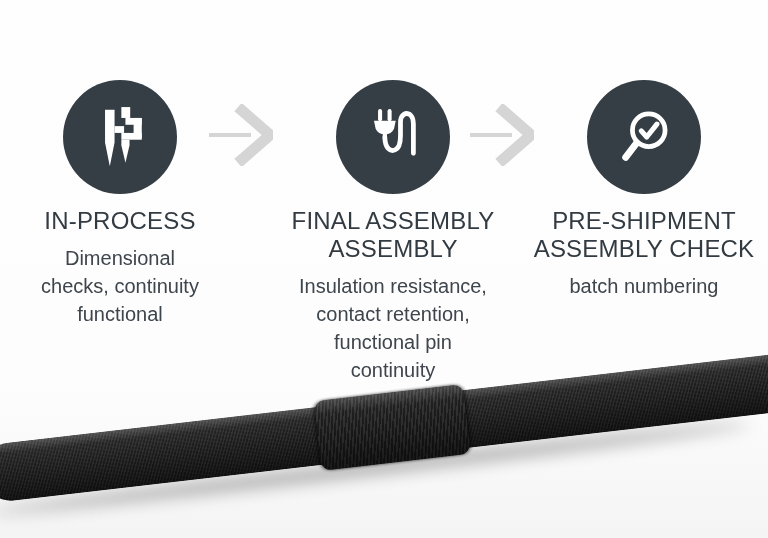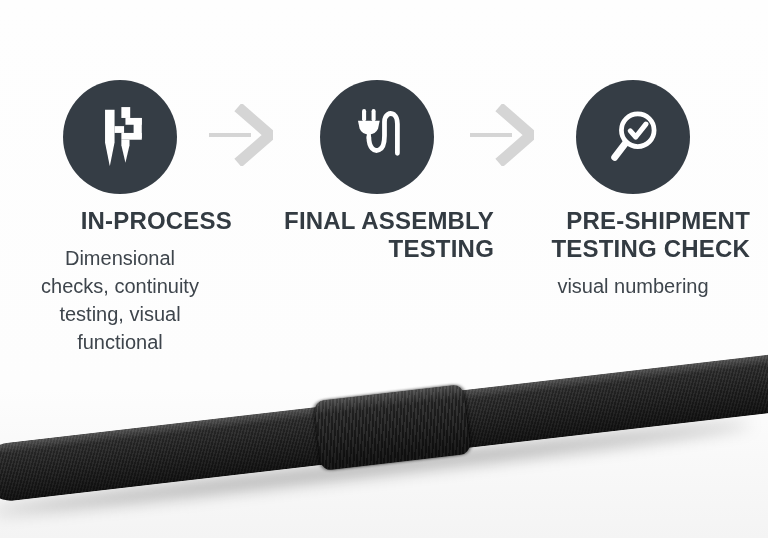--- a/index.html
+++ b/index.html
@@ -21,40 +21,39 @@
     position: relative;
     width: 768px;
     height: 538px;
     overflow: hidden;
     background: linear-gradient(180deg, var(--bg-top) 0%, #fdfdfd 72%, var(--bg-bottom) 100%);
   }
 
   
   .step { position: absolute; top: 80px; text-align: center; }
   .step.s1 { left: 8px;   width: 224px; }
-  .step.s2 { left: 260px; width: 234px; }
-  .step.s3 { left: 516px; width: 234px; }
+  .step.s2 { left: 276px; width: 234px; }
+  .step.s3 { left: 527px; width: 234px; }
 
   .icon-circle {
     width: 114px; height: 114px;
     margin: 0 auto;
     border-radius: 50%;
     background: var(--circle-bg);
     display: flex; align-items: center; justify-content: center;
   }
   .icon-circle svg { width: 68px; height: 68px; }
 
   .step-title {
     margin-top: 13px;
     font-size: 24px;
-    font-weight: 700;
+    font-weight: 400;
     line-height: 28px;
     color: var(--title-color);
     letter-spacing: 0.2px;
-    text-align: right;
   }
   .step-title span { display: block; }
 
   .step-desc {
     margin-top: 9px;
     font-size: 20px;
     line-height: 28px;
     color: var(--desc-color);
   }
 
@@ -119,21 +118,20 @@
           <polygon points="52,54 64,54 64,62 58,88 52,62"></polygon>
         </g>
       </svg>
     </div>
     <div class="step-title">
       <span>IN-PROCESS</span>
     </div>
     <div class="step-desc">
       <div>Dimensional</div>
       <div>checks, continuity</div>
-      <div>testing, visual</div>
       <div>functional</div>
     </div>
   </div>
 
   <div class="flow-arrow a1">
     <svg viewBox="0 0 64 62" aria-hidden="true">
       <rect x="0" y="29" width="42" height="4" fill="var(--arrow-gray)"></rect>
       <path d="M29 3 L61 31 L29 59" fill="none" stroke="var(--arrow-gray)" stroke-width="11"></path>
     </svg>
   </div>
@@ -145,45 +143,51 @@
           <line x1="31" y1="12" x2="31" y2="24" stroke-width="6"></line>
           <line x1="45" y1="12" x2="45" y2="24" stroke-width="6"></line>
           <path d="M38 50 C38 66 46 72 53 69 C60 66 61 58 61 48 L61 28 C61 17 69 13 75 17 C79 20 80 25 80 31 L80 74" stroke-width="7"></path>
         </g>
         <path d="M22 26 H54 L51.5 38 A14.5 13 0 0 1 24.5 38 Z" fill="#ffffff"></path>
         <line x1="38" y1="44" x2="38" y2="52" stroke="#ffffff" stroke-width="6" stroke-linecap="round"></line>
       </svg>
     </div>
     <div class="step-title">
       <span>FINAL ASSEMBLY</span>
-      <span>TESTING</span>
+      <span>ASSEMBLY</span>
+    </div>
+    <div class="step-desc">
+      <div>Insulation resistance,</div>
+      <div>contact retention,</div>
+      <div>functional pin</div>
+      <div>continuity</div>
     </div>
   </div>
 
   <div class="flow-arrow a2">
     <svg viewBox="0 0 64 62" aria-hidden="true">
       <rect x="0" y="29" width="42" height="4" fill="var(--arrow-gray)"></rect>
       <path d="M29 3 L61 31 L29 59" fill="none" stroke="var(--arrow-gray)" stroke-width="11"></path>
     </svg>
   </div>
 
   <div class="step s3">
     <div class="icon-circle">
       <svg viewBox="0 0 100 100" aria-hidden="true">
         <circle cx="57" cy="40" r="24" fill="none" stroke="#ffffff" stroke-width="7"></circle>
         <line x1="39" y1="59" x2="23" y2="80" stroke="#ffffff" stroke-width="10" stroke-linecap="round"></line>
         <polyline points="46,41 54,50 69,31" fill="none" stroke="#ffffff" stroke-width="7.5" stroke-linecap="round" stroke-linejoin="round"></polyline>
       </svg>
     </div>
     <div class="step-title">
       <span>PRE-SHIPMENT</span>
-      <span>TESTING CHECK</span>
+      <span>ASSEMBLY CHECK</span>
     </div>
     <div class="step-desc">
-      <div>visual numbering</div>
+      <div>batch numbering</div>
     </div>
   </div>
 
   <div class="cable-wrap" title="Black braided cable with thicker woven sleeve section">
     <div class="cable-shadow"></div>
     <div class="cable-body"></div>
     <div class="cable-sleeve"></div>
   </div>
 
 </div>

